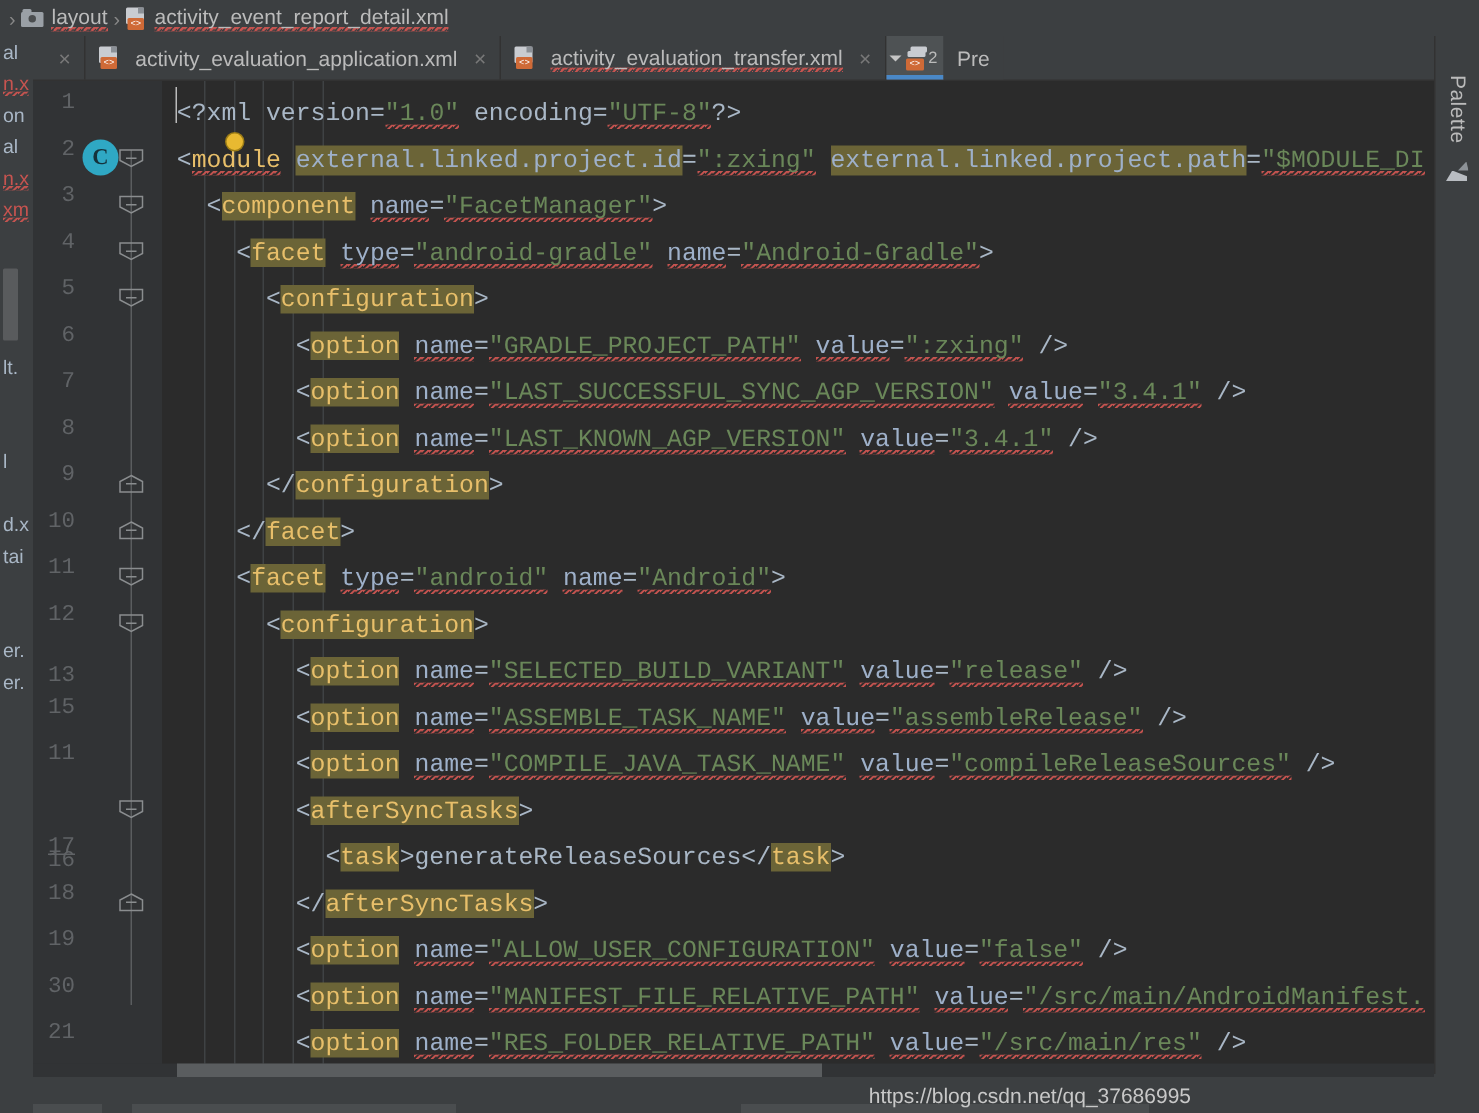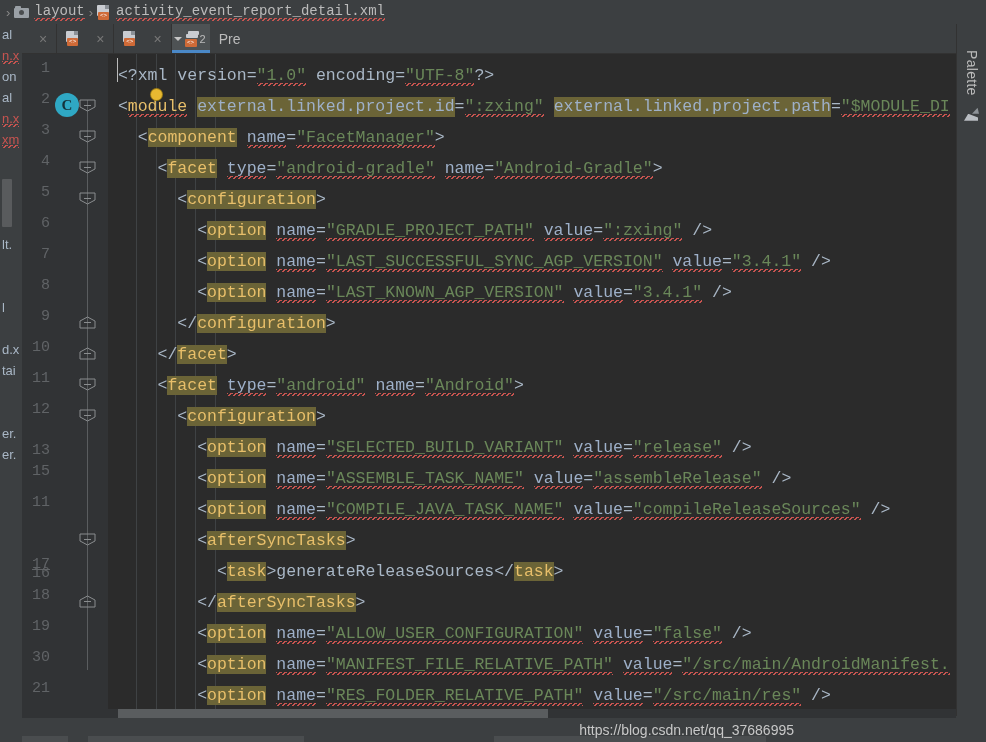--- a/index.html
+++ b/index.html
@@ -19,21 +19,20 @@
   .crumb{ display:flex; align-items:center; font-size:14px; color:#bbbbbb; }
   .crumb-sep{ color:#888; margin:0 4px; font-size:13px; }
   .crumb-text{ position:relative; }
   .squiggle{
     background-image:
       repeating-linear-gradient(135deg,#c75450 0 1.4px,transparent 1.4px 2.6px);
     background-position:0 100%;
     background-size:5px 3px;
     background-repeat:repeat-x;
     padding-bottom:2px;
-    font-family:Liberation Mono, monospace;
   }
   .ico{ display:inline-block; vertical-align:middle; }
 
   .folder-ico{ width:15px; height:12px; position:relative; margin-right:5px; }
   .folder-ico::before{
     content:""; position:absolute; left:0; top:2px; width:15px; height:10px;
     background:#9aa0a6; border-radius:1px;
   }
   .folder-ico::after{
     content:""; position:absolute; left:1px; top:0px; width:6px; height:3px;
@@ -246,28 +245,30 @@
           <i class="tag">&lt;&gt;</i>
         </span>
       <span class="tab-close">×</span>
     </div>
     <div class="tab">
       <span class="ico xmlfile-ico">
         <i class="sheet"></i>
           <i class="fold"></i>
           <i class="tag">&lt;&gt;</i>
         </span>
+      <span>activity_evaluation_application.xml</span>
       <span class="tab-close">×</span>
     </div>
     <div class="tab">
       <span class="ico xmlfile-ico">
         <i class="sheet"></i>
           <i class="fold"></i>
           <i class="tag">&lt;&gt;</i>
         </span>
+      <span class="squiggle">activity_evaluation_transfer.xml</span>
       <span class="tab-close">×</span>
     </div>
     <div class="tab-overflow">
       <i class="chev"></i>
       <span class="stack-ico">
         <s1></s1>
           <s2></s2>
           <i class="tag2">&lt;&gt;</i>
       </span>
       <span>2</span>

